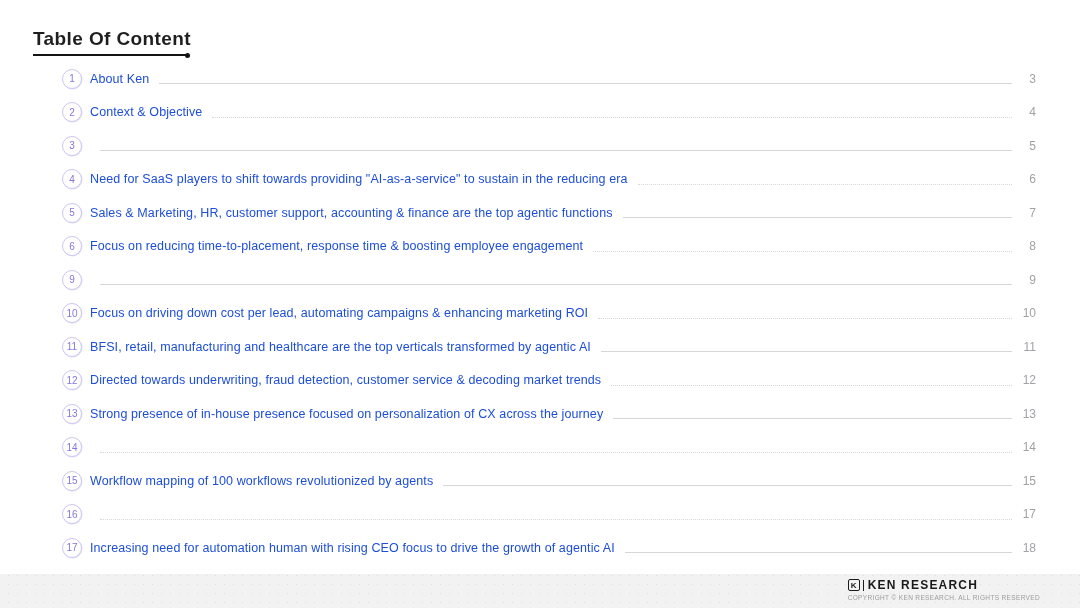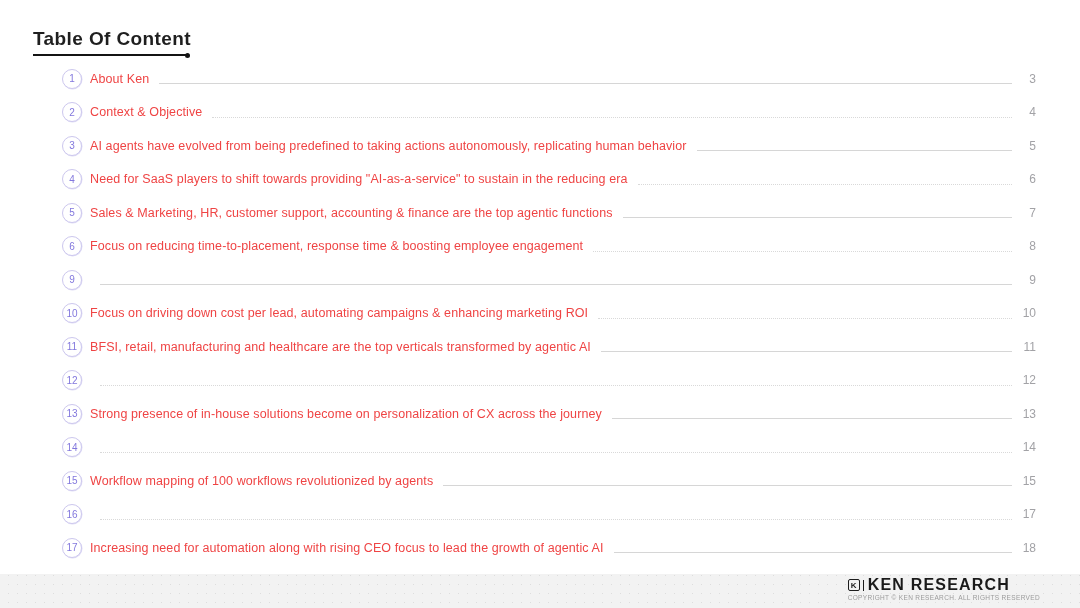--- a/index.html
+++ b/index.html
@@ -66,21 +66,21 @@
     color: #8277dd;
     font-size: 10px;
     font-weight: 500;
     box-shadow: 0.5px 0.5px 0 rgba(130,119,221,0.25);
     background: #ffffff;
     margin-right: 8px;
   }
   .item-label {
     flex: 0 0 auto;
     font-size: 12.5px;
-    color: #ef4444;
+    color: #1d4ed8;
     white-space: nowrap;
     letter-spacing: 0.1px;
   }
   .leader {
     flex: 1 1 auto;
     height: 0;
     border-top: 1px solid #d6d6d6;
     margin: 0 8px 0 10px;
     position: relative;
     top: 5px;
@@ -132,21 +132,21 @@
     margin-right: 3px;
   }
   .logo-divider {
     display: inline-block;
     width: 1px;
     height: 11px;
     background: #1c1c1c;
     margin-right: 4px;
   }
   .logo-text {
-    font-size: 16px;
+    font-size: 12px;
     font-weight: 700;
     letter-spacing: 1.2px;
     color: #1a1a1a;
     font-family: "Liberation Sans", sans-serif;
   }
   .copyright {
     margin-top: 2px;
     font-size: 6.5px;
     letter-spacing: 0.35px;
     color: #9b9b9b;
@@ -179,21 +179,20 @@
         </span>
     <span class="item-label">Context &amp; Objective</span>
     <span class="leader dotted"></span>
     <span class="page-num">4</span>
   </div>
 
   <div class="toc-row">
     <span class="num-circle">
           <span>3</span>
         </span>
-    <span class="item-label">AI agents have evolved from being predefined to taking actions autonomously, replicating human behavior</span>
     <span class="leader"></span>
     <span class="page-num">5</span>
   </div>
 
   <div class="toc-row">
     <span class="num-circle">
           <span>4</span>
         </span>
     <span class="item-label">Need for SaaS players to shift towards providing "AI-as-a-service" to sustain in the reducing era</span>
     <span class="leader dotted"></span>
@@ -241,29 +240,30 @@
         </span>
     <span class="item-label">BFSI, retail, manufacturing and healthcare are the top verticals transformed by agentic AI</span>
     <span class="leader"></span>
     <span class="page-num">11</span>
   </div>
 
   <div class="toc-row">
     <span class="num-circle">
           <span>12</span>
         </span>
+    <span class="item-label">Directed towards underwriting, fraud detection, customer service &amp; decoding market trends</span>
     <span class="leader dotted"></span>
     <span class="page-num">12</span>
   </div>
 
   <div class="toc-row">
     <span class="num-circle">
           <span>13</span>
         </span>
-    <span class="item-label">Strong presence of in-house solutions become on personalization of CX across the journey</span>
+    <span class="item-label">Strong presence of in-house presence focused on personalization of CX across the journey</span>
     <span class="leader"></span>
     <span class="page-num">13</span>
   </div>
 
   <div class="toc-row">
     <span class="num-circle">
           <span>14</span>
         </span>
     <span class="leader dotted"></span>
     <span class="page-num">14</span>
@@ -283,21 +283,21 @@
           <span>16</span>
         </span>
     <span class="leader dotted"></span>
     <span class="page-num">17</span>
   </div>
 
   <div class="toc-row">
     <span class="num-circle">
           <span>17</span>
         </span>
-    <span class="item-label">Increasing need for automation along with rising CEO focus to lead the growth of agentic AI</span>
+    <span class="item-label">Increasing need for automation human with rising CEO focus to drive the growth of agentic AI</span>
     <span class="leader"></span>
     <span class="page-num">18</span>
   </div>
 </div>
 
   <div class="footer-band">
     <div class="footer-brand">
       <div class="brand-row">
         <span class="logo-box">K</span>
         <span class="logo-divider"></span>

